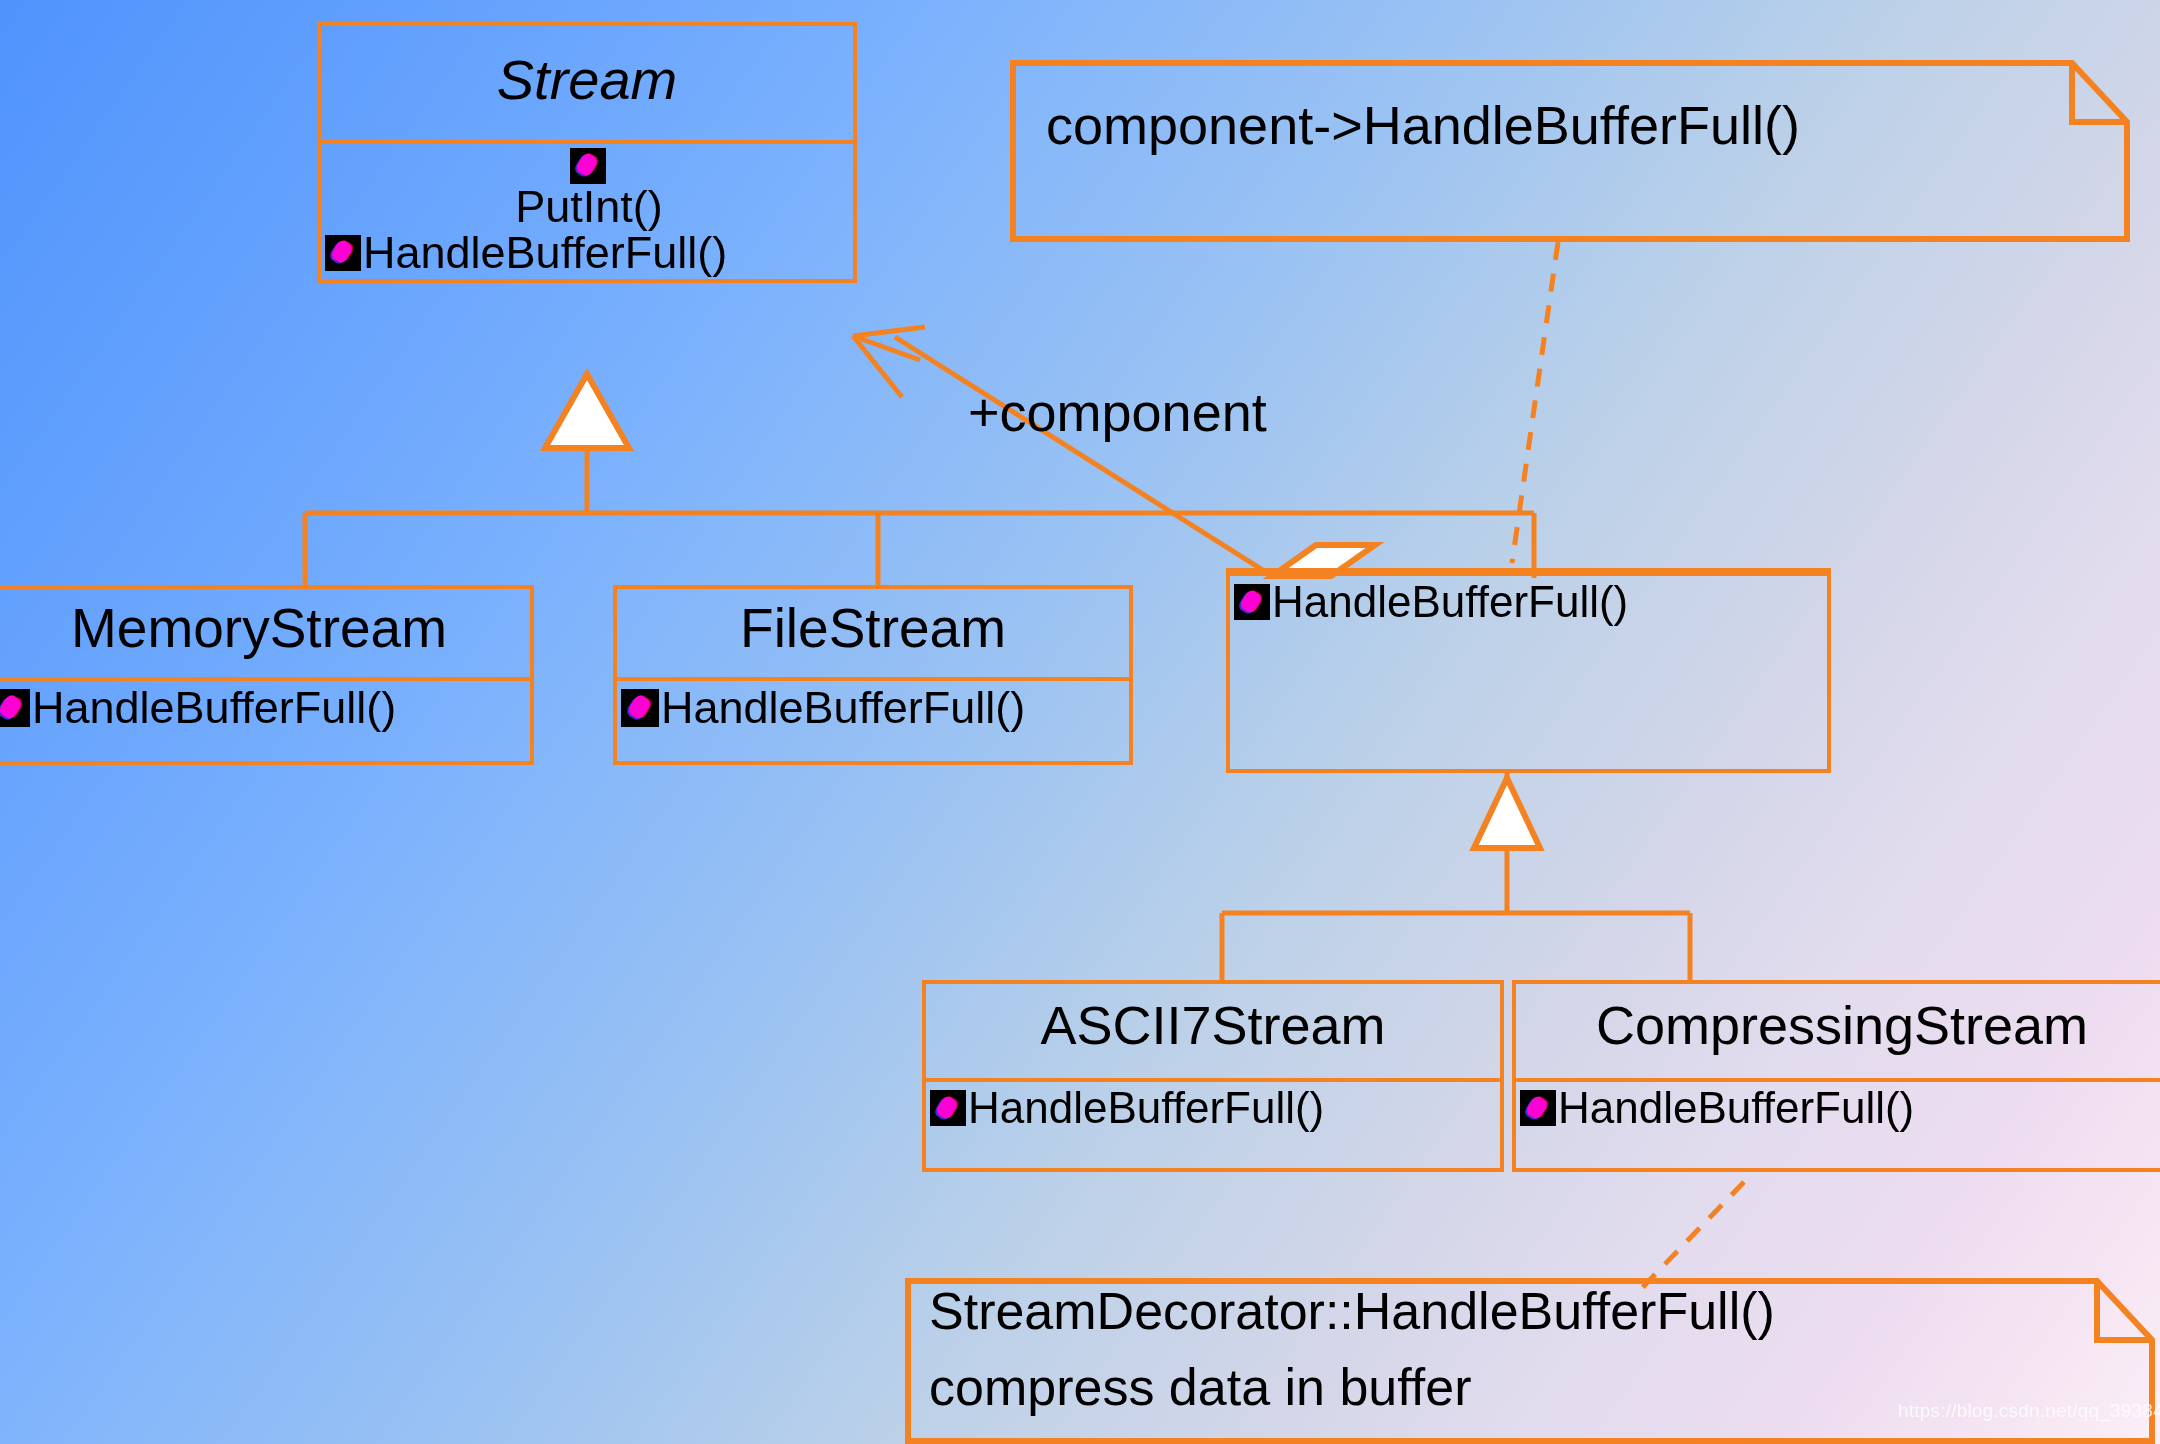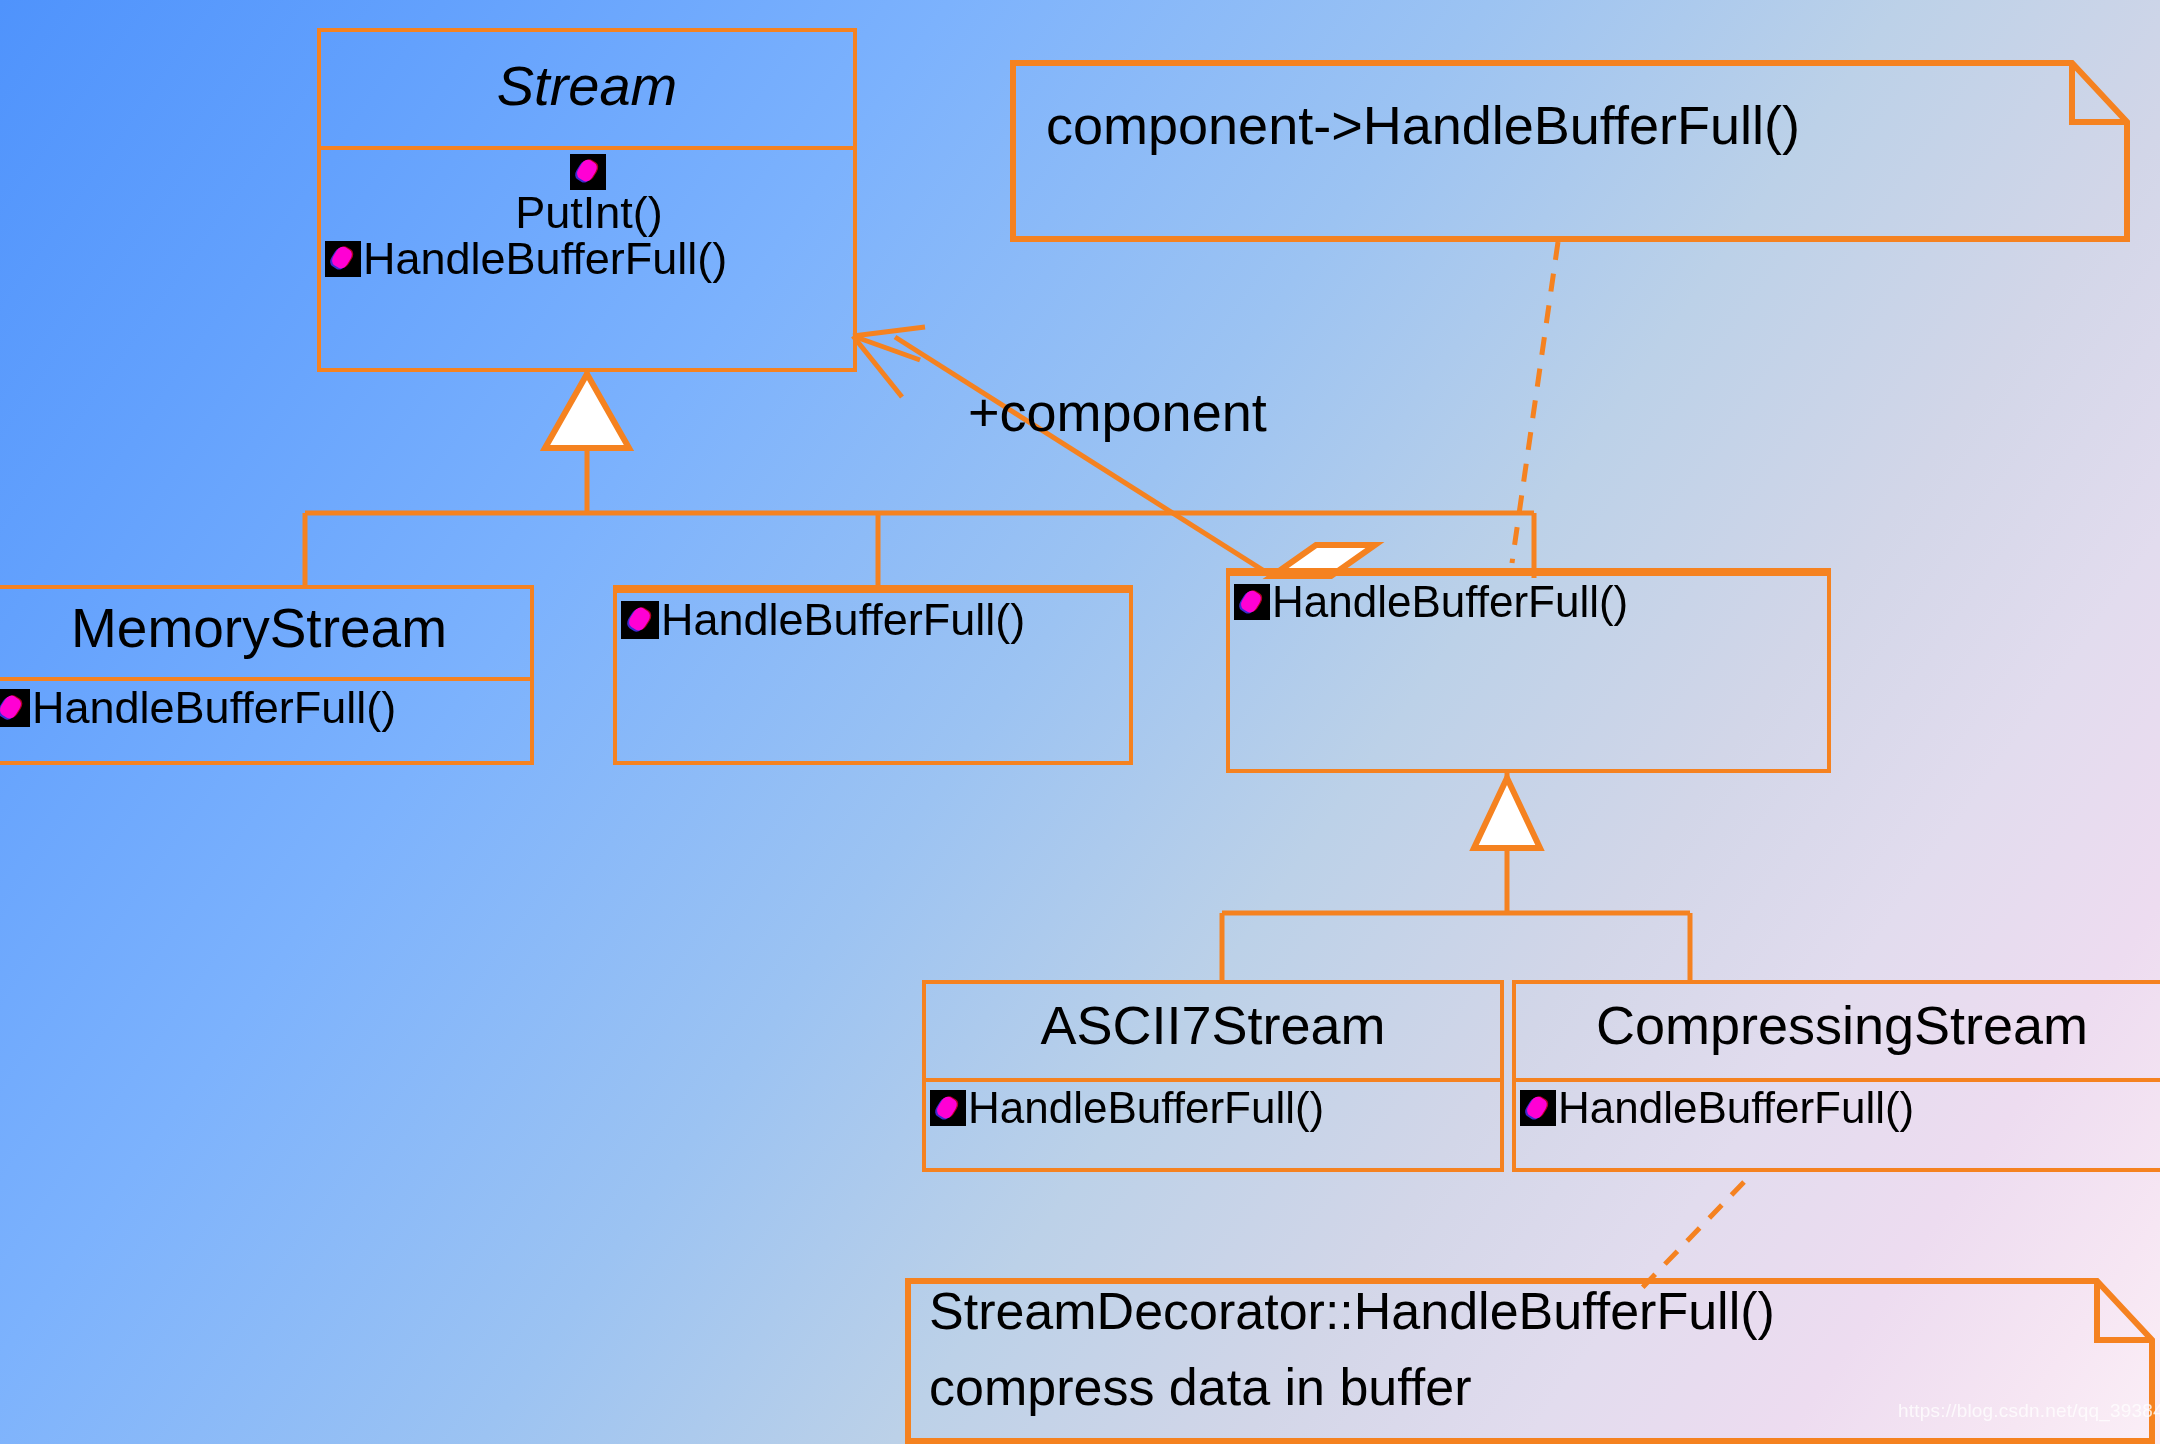--- a/index.html
+++ b/index.html
@@ -153,21 +153,21 @@
     
     <line x1="853" y1="336" x2="925" y2="327" stroke="#f58220" stroke-width="5"></line>
     <line x1="853" y1="336" x2="902" y2="397" stroke="#f58220" stroke-width="5"></line>
     <line x1="853" y1="336" x2="920" y2="360" stroke="#f58220" stroke-width="5"></line>
 
     
     <line x1="1558" y1="242" x2="1512" y2="563" stroke="#f58220" stroke-width="5" stroke-dasharray="18 14"></line>
     <line x1="1744" y1="1182" x2="1640" y2="1290" stroke="#f58220" stroke-width="5" stroke-dasharray="18 14"></line>
   </svg>
 
-  <div class="uml-class" style="left:317px; top:28px; width:540px; height:344px;">
+  <div class="uml-class" style="left:317px; top:22px; width:540px; height:261px;">
     <div class="cls-name abstract-name" style="font-size:56px; padding-top:26px; height:88px;">Stream</div>
     <div class="cls-divider"></div>
     <div class="cls-members">
       <div class="member-row" style="font-size:45px;flex-direction:column;">
         <span class="method-icon" style="width:36px;height:36px;"></span>
         <span>PutInt()</span>
       </div>
       <div class="member-row" style="font-size:45px;">
         <span class="method-icon" style="width:36px;height:36px;"></span>
         <span>HandleBufferFull()</span>
@@ -180,20 +180,21 @@
     <div class="cls-divider"></div>
     <div class="cls-members">
       <div class="member-row" style="font-size:45px;">
         <span class="method-icon" style="width:38px;height:38px;"></span>
         <span>HandleBufferFull()</span>
       </div>
     </div>
   </div>
 
   <div class="uml-class" style="left:613px; top:585px; width:520px; height:180px;">
+    <div class="cls-name" style="font-size:55px; padding-top:12px; height:76px;">FileStream</div>
     <div class="cls-divider"></div>
     <div class="cls-members">
       <div class="member-row" style="font-size:45px;">
         <span class="method-icon" style="width:38px;height:38px;"></span>
         <span>HandleBufferFull()</span>
       </div>
     </div>
   </div>
 
   <div class="uml-class" style="left:1226px; top:568px; width:605px; height:205px;">

